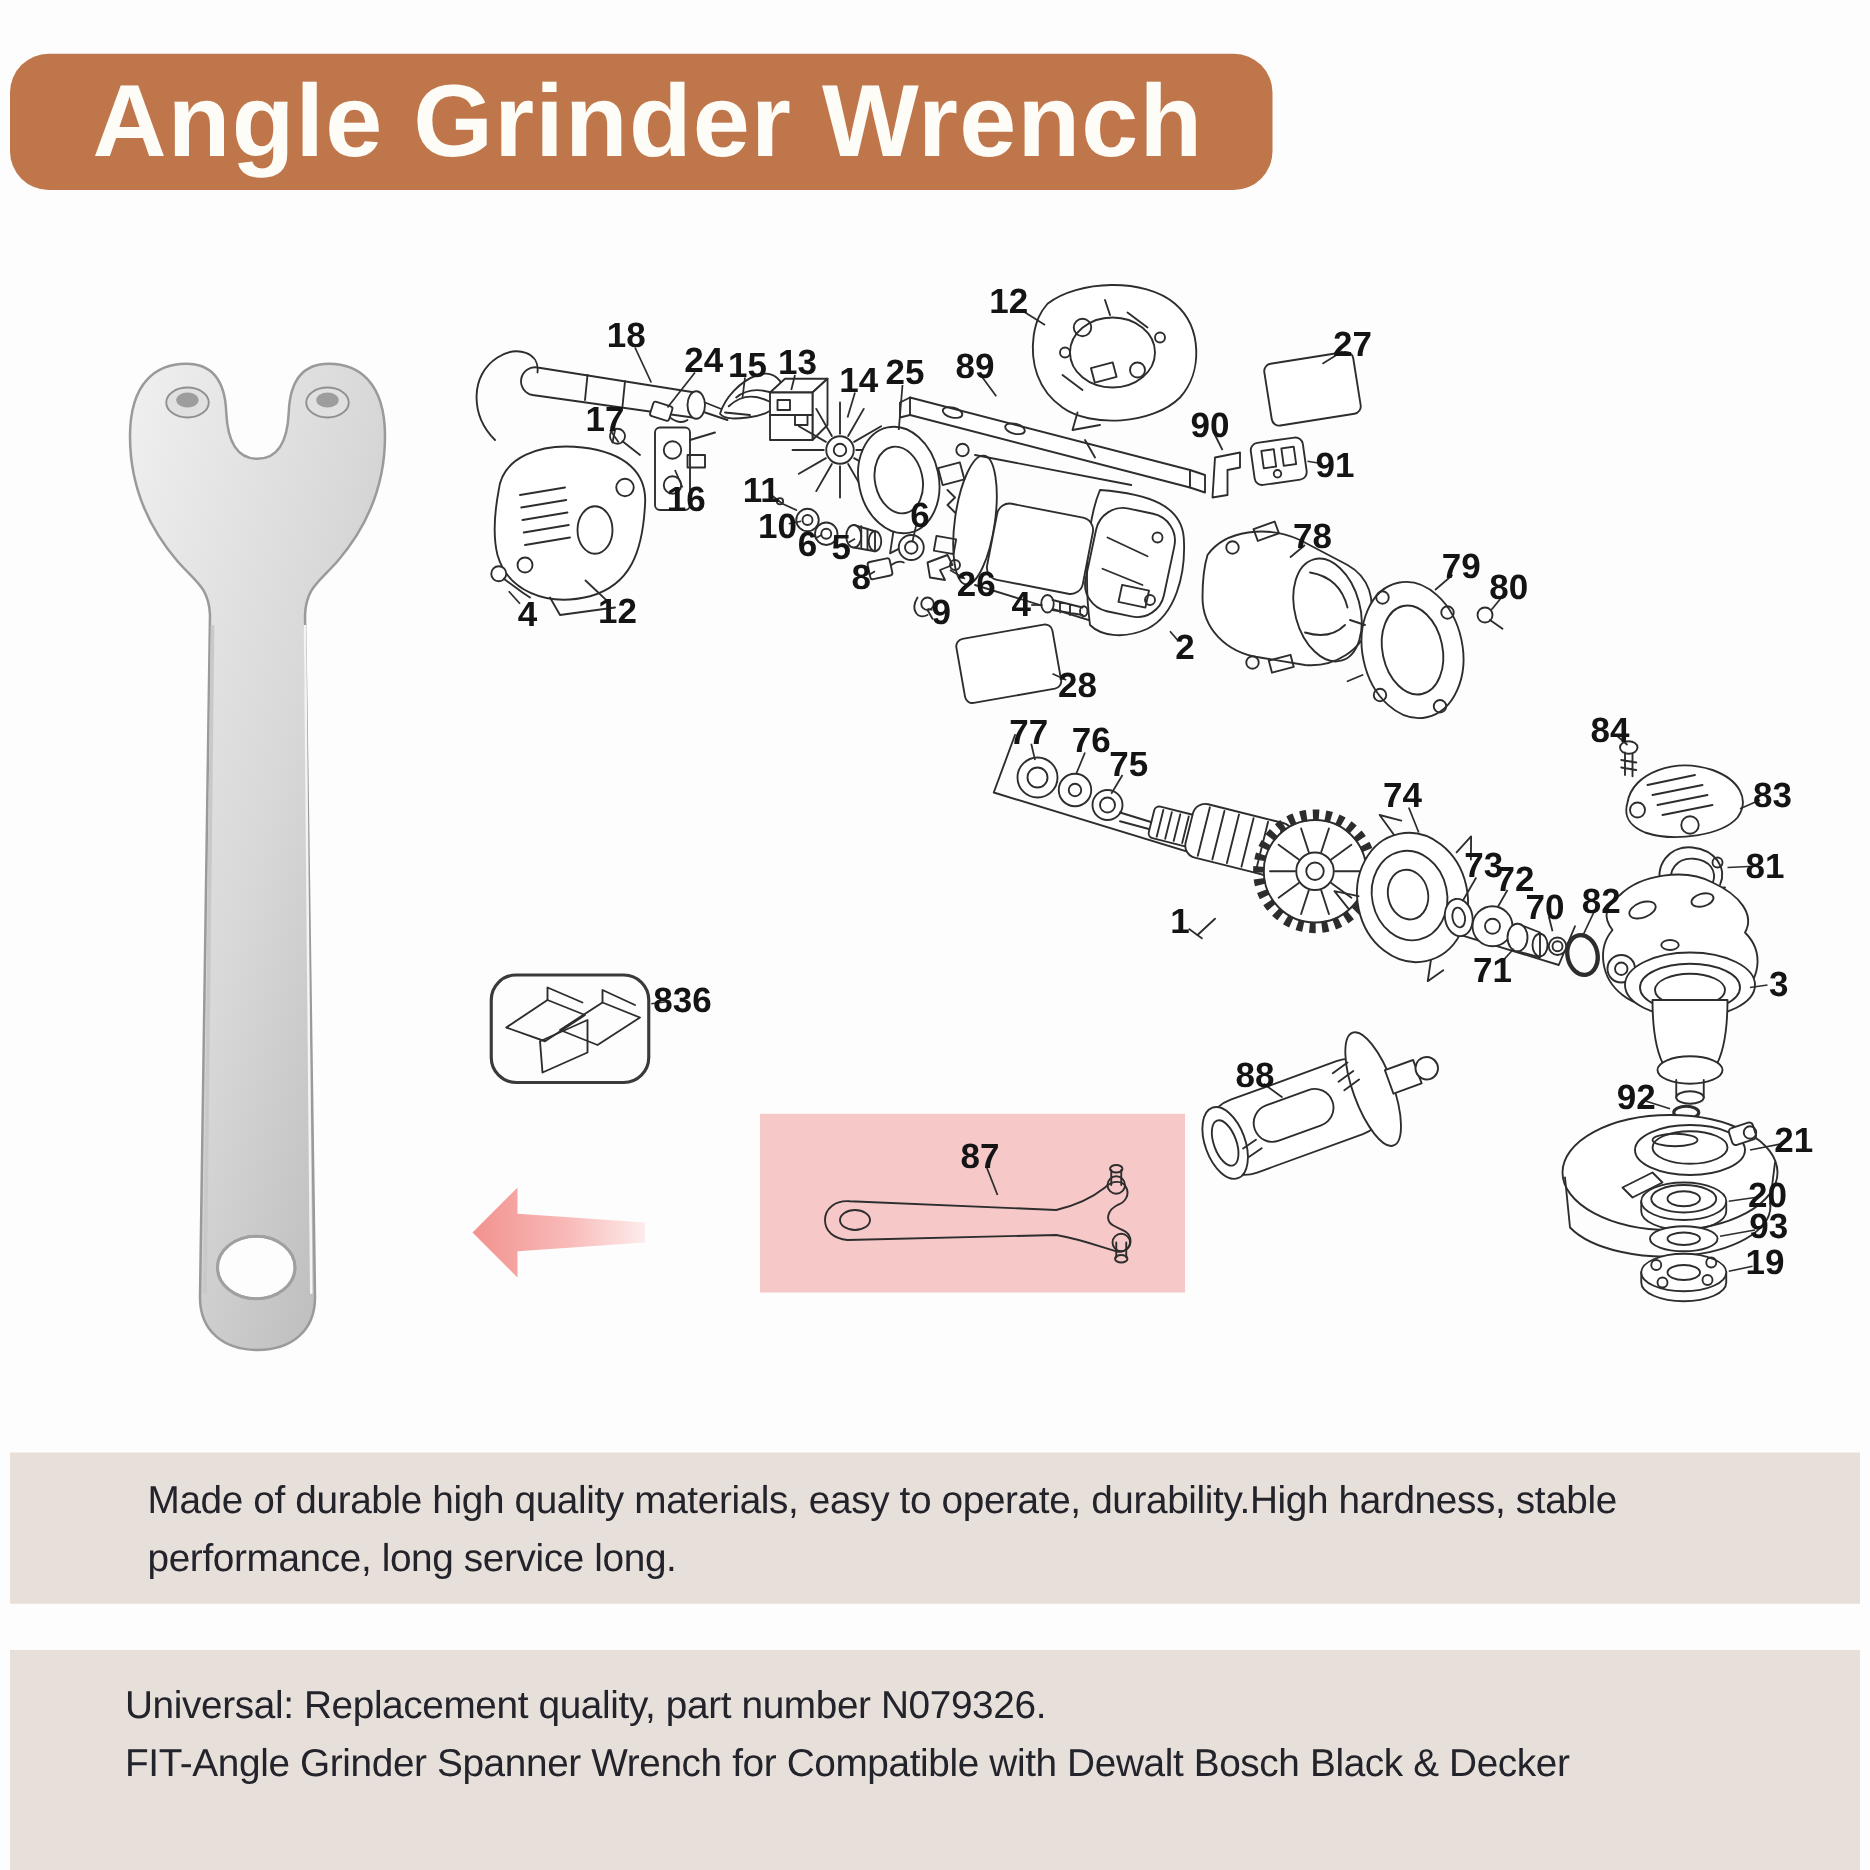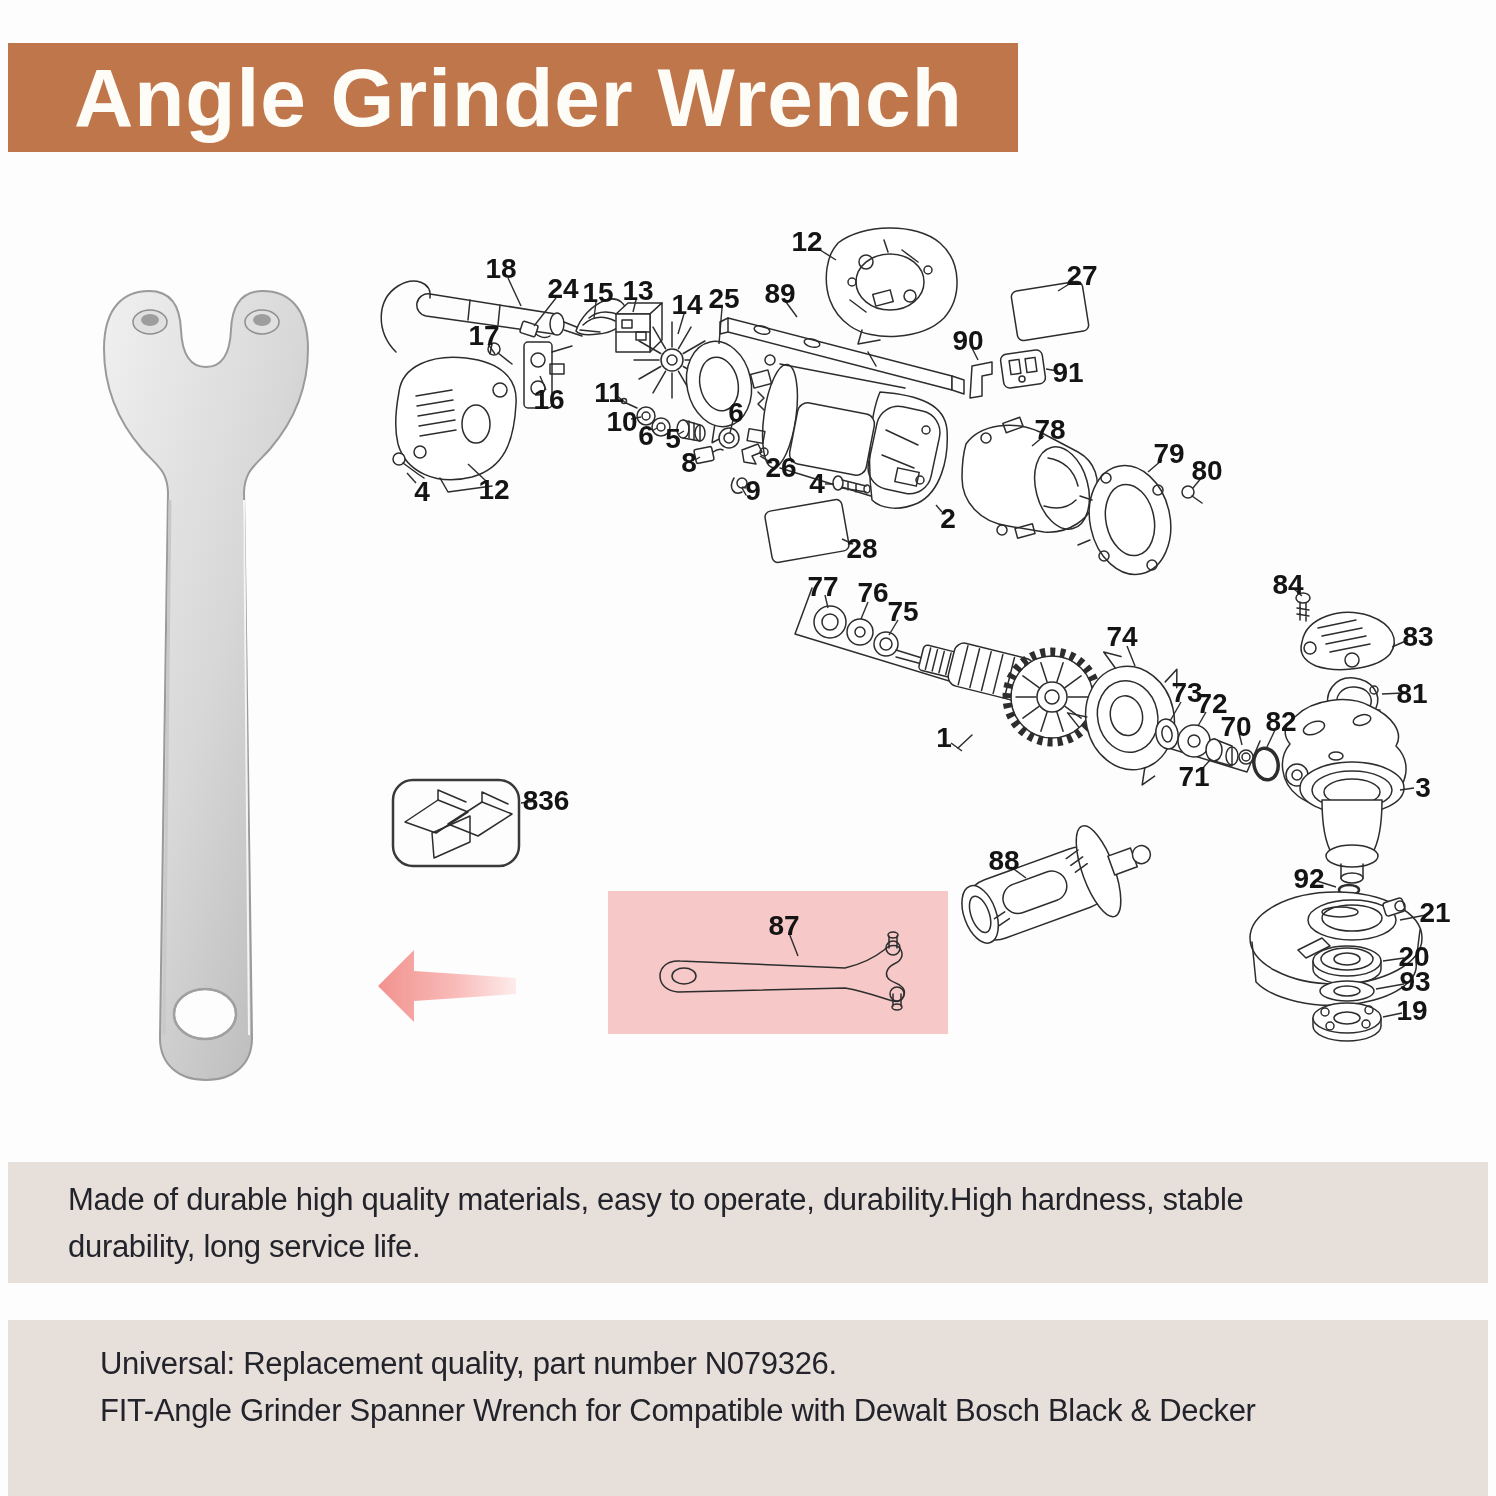--- a/index.html
+++ b/index.html
@@ -2,24 +2,24 @@
 <html><head>
 <meta charset="utf-8">
 <style>
   html,body{margin:0;padding:0;}
   body{width:1496px;height:1496px;position:relative;background:#ffffff;
        font-family:"Liberation Sans",sans-serif;overflow:hidden;}
   .canvas{position:absolute;inset:0;background:#fdfdfd;}
   .banner{position:absolute;left:8px;top:43px;width:1010px;height:109px;
           background:#c0764b;color:#fdfcf6;display:flex;align-items:center;
           box-sizing:border-box;padding-left:66px;font-size:82px;font-weight:bold;
-          letter-spacing:1px;white-space:nowrap;}
+          letter-spacing:1px;white-space:nowrap;border-radius:31px;}
   svg.diagram{position:absolute;left:0;top:0;width:1496px;height:1496px;}
   .info-box{position:absolute;left:8px;width:1480px;background:#e7dfd9;box-sizing:border-box;}
-  .info-box-1{top:1162px;height:121px;padding:14px 30px 0 60px;}
+  .info-box-1{top:1162px;height:121px;padding:14px 30px 0 110px;}
   .info-box-2{top:1320px;height:176px;padding:20px 30px 0 92px;}
   .info-box p{margin:0;font-size:31px;line-height:47px;color:#23232b;letter-spacing:-0.3px;}
   
   .ln{fill:none;stroke:#2d2d2d;stroke-width:1.5;stroke-linecap:round;stroke-linejoin:round;}
   .lnw{fill:#ffffff;stroke:#2d2d2d;stroke-width:1.5;stroke-linejoin:round;}
   .leader{stroke:#2d2d2d;stroke-width:1.4;}
   .plabel{font-family:"Liberation Sans",sans-serif;font-size:28px;font-weight:700;
           fill:#141414;text-anchor:middle;dominant-baseline:central;}
 </style>
 </head>
@@ -532,21 +532,21 @@
         <text x="1004" y="860" class="plabel">88</text>
         <line x1="536" y1="801" x2="521" y2="803" class="leader"></line>
         <text x="546" y="800" class="plabel">836</text>
         <line x1="789" y1="933" x2="798" y2="956" class="leader"></line>
         <text x="784" y="925" class="plabel">87</text>
       </g>
   </svg>
 
   <div class="info-box info-box-1">
     <p>Made of durable high quality materials, easy to operate, durability.High hardness, stable</p>
-    <p>durability, long service life.</p>
+    <p>performance, long service long.</p>
   </div>
 
   <div class="info-box info-box-2">
     <p>Universal: Replacement quality, part number N079326.</p>
     <p>FIT-Angle Grinder Spanner Wrench for Compatible with Dewalt Bosch Black &amp; Decker</p>
   </div>
 
 </div>
 
 </body></html>

